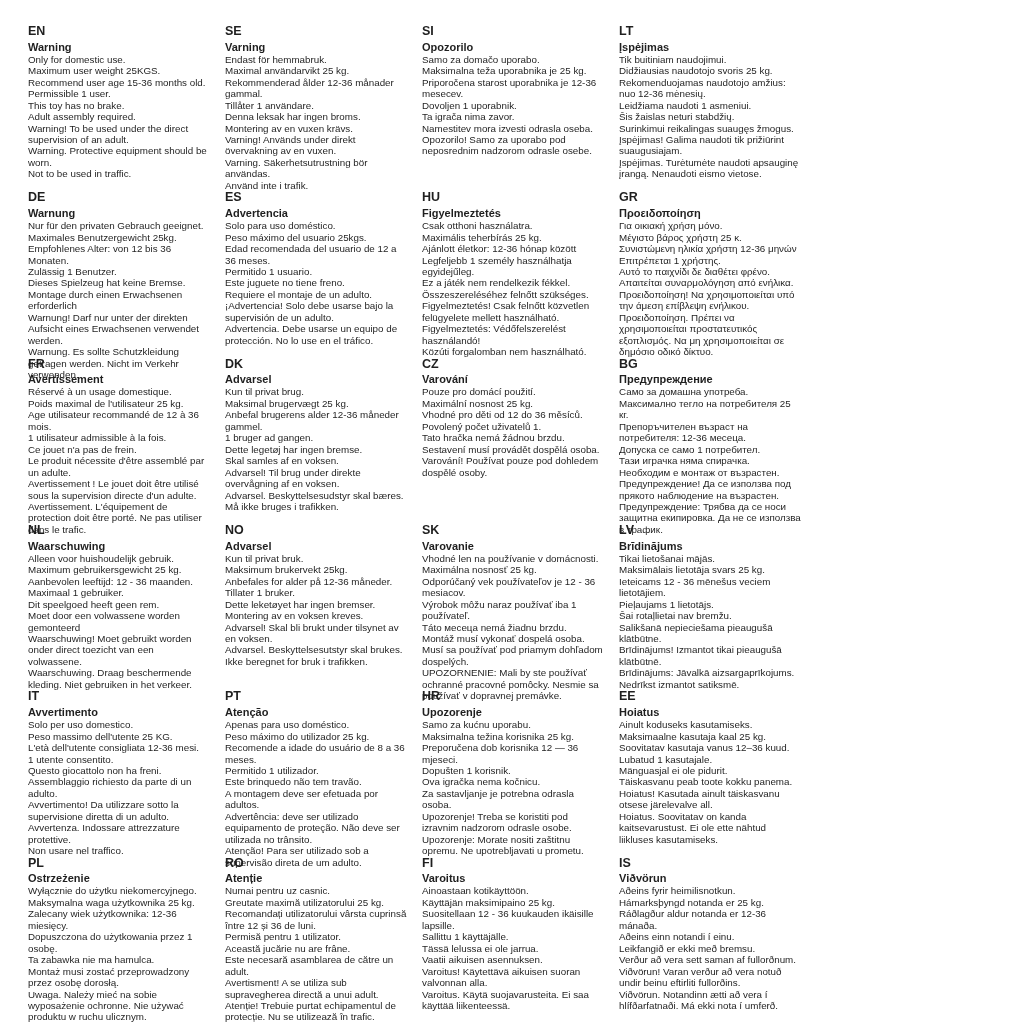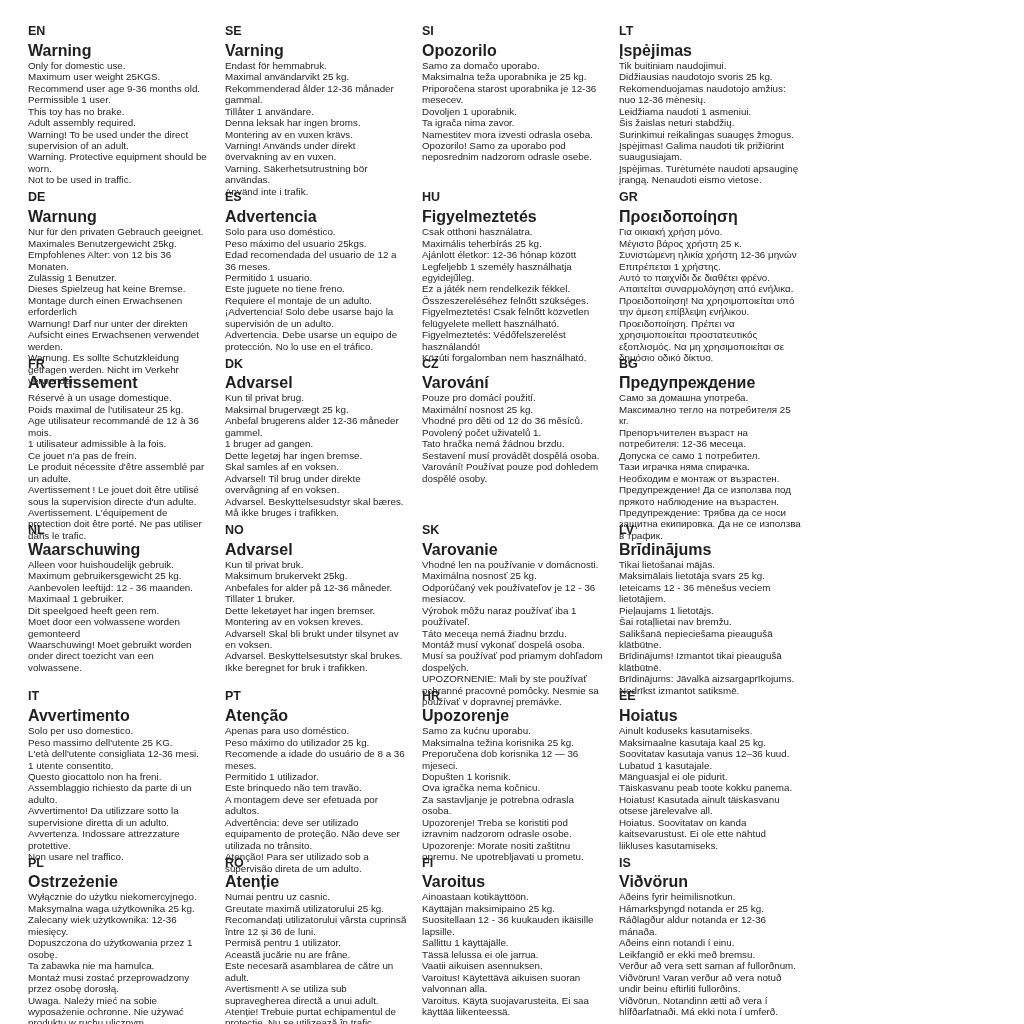--- a/index.html
+++ b/index.html
@@ -25,40 +25,40 @@
     align-content: start;
   }
   .lang-section { overflow: hidden; }
   .lang-code {
     font-size: 12.5px;
     font-weight: bold;
     line-height: 1.25;
     margin-bottom: 1px;
   }
   .lang-title {
-    font-size: 16px;
+    font-size: 11px;
     font-weight: bold;
     line-height: 1.2;
   }
   .lang-line {
     font-size: 9.8px;
     font-weight: normal;
     line-height: 1.17;
   }
 </style>
 </head>
 <body>
 
 <div class="sheet">
     <section class="lang-section">
       <h2 class="lang-code">EN</h2>
       <h3 class="lang-title">Warning</h3>
       <p class="lang-line">Only for domestic use.</p>
       <p class="lang-line">Maximum user weight 25KGS.</p>
-      <p class="lang-line">Recommend user age 9-36 months old.</p>
+      <p class="lang-line">Recommend user age 15-36 months old.</p>
       <p class="lang-line">Permissible 1 user.</p>
       <p class="lang-line">This toy has no brake.</p>
       <p class="lang-line">Adult assembly required.</p>
       <p class="lang-line">Warning! To be used under the direct supervision of an adult.</p>
       <p class="lang-line">Warning. Protective equipment should be worn.</p>
       <p class="lang-line">Not to be used in traffic.</p>
     </section>
     <section class="lang-section">
       <h2 class="lang-code">DE</h2>
       <h3 class="lang-title">Warnung</h3>
@@ -86,20 +86,21 @@
     <section class="lang-section">
       <h2 class="lang-code">NL</h2>
       <h3 class="lang-title">Waarschuwing</h3>
       <p class="lang-line">Alleen voor huishoudelijk gebruik.</p>
       <p class="lang-line">Maximum gebruikersgewicht 25 kg.</p>
       <p class="lang-line">Aanbevolen leeftijd: 12 - 36 maanden.</p>
       <p class="lang-line">Maximaal 1 gebruiker.</p>
       <p class="lang-line">Dit speelgoed heeft geen rem.</p>
       <p class="lang-line">Moet door een volwassene worden gemonteerd</p>
       <p class="lang-line">Waarschuwing! Moet gebruikt worden onder direct toezicht van een volwassene.</p>
+      <p class="lang-line">Waarschuwing. Draag beschermende kleding. Niet gebruiken in het verkeer.</p>
     </section>
     <section class="lang-section">
       <h2 class="lang-code">IT</h2>
       <h3 class="lang-title">Avvertimento</h3>
       <p class="lang-line">Solo per uso domestico.</p>
       <p class="lang-line">Peso massimo dell'utente 25 KG.</p>
       <p class="lang-line">L'età dell'utente consigliata 12-36 mesi.</p>
       <p class="lang-line">1 utente consentito.</p>
       <p class="lang-line">Questo giocattolo non ha freni.</p>
       <p class="lang-line">Assemblaggio richiesto da parte di un adulto.</p>

